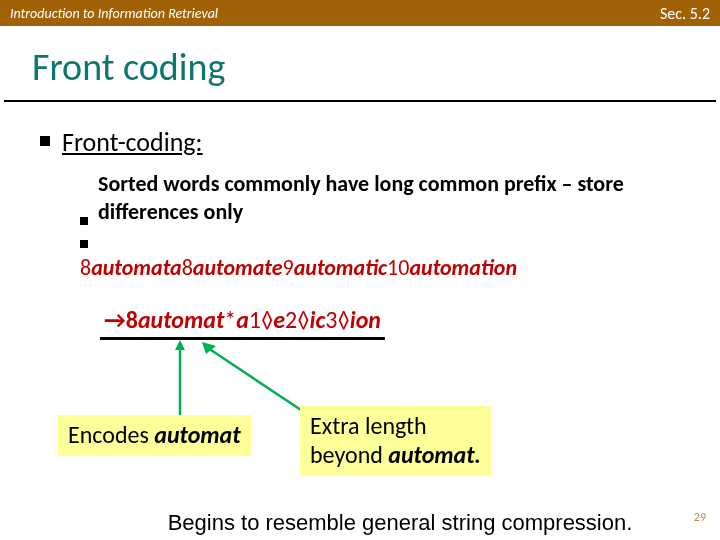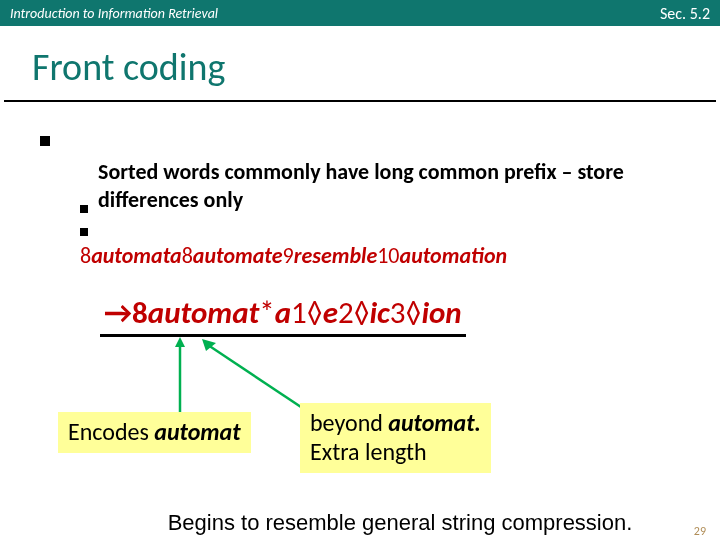--- a/index.html
+++ b/index.html
@@ -1,91 +1,92 @@
 <!DOCTYPE html>
 <html><head>
 <meta charset="utf-8">
 <style>
   * { margin: 0; padding: 0; box-sizing: border-box; }
   html, body { width: 720px; height: 540px; font-family: Calibri, Arial, sans-serif; background: #fff; overflow: hidden; }
   .slide { width: 720px; height: 540px; position: relative; }
-  .header { width: 100%; height: 26px; background: #0f766e; color: #fff; display: flex; justify-content: center; align-items: center; padding: 0 10px; font-style: italic; font-size: 14px; }
+  .header { width: 100%; height: 26px; background: #a16207; color: #fff; display: flex; justify-content: center; align-items: center; padding: 0 10px; font-style: italic; font-size: 14px; }
   .header-left { flex: 1; }
   .header-right { font-style: normal; font-size: 16px; }
   .title { font-size: 38px; font-weight: 400; color: #0f766e; padding: 18px 28px 10px 28px; border-bottom: 2px solid #000; margin: 0 4px; }
   .content { padding: 24px 40px 0 40px; }
   .b1 { display: flex; align-items: flex-start; margin-bottom: 12px; }
   .b1 .sq { width: 10px; height: 10px; background: #000; margin-top: 10px; margin-right: 12px; flex-shrink: 0; }
   .b1 .txt { font-size: 26px; text-decoration: underline; }
   .b2 { display: flex; align-items: flex-end; margin-left: 40px; margin-bottom: 6px; font-weight: bold; }
   .b2 .sq { width: 8px; height: 8px; background: #000; margin-top: 9px; margin-right: 10px; flex-shrink: 0; }
   .b2 .txt { font-size: 22px; line-height: 1.25; }
   .example1 { margin-left: 40px; font-size: 22px; color: #c00000; font-style: italic; margin-top: 4px; }
-  .arrowline { margin-left: 60px; font-size: 31px; font-style: italic; font-weight: bold; color: #c00000; padding: 6px 4px 3px 4px; border-bottom: 3px solid #000; display: inline-block; margin-top: 18px; }
+  .arrowline { margin-left: 60px; font-size: 24px; font-style: italic; font-weight: bold; color: #c00000; padding: 6px 4px 3px 4px; border-bottom: 3px solid #000; display: inline-block; margin-top: 18px; }
   .diamond { font-style: normal; font-weight: normal; }
   .callouts { position: relative; height: 160px; margin-top: 0; }
   .callout { position: absolute; background: #ffff99; padding: 6px 10px; font-size: 24px; line-height: 1.2; }
   .callout .it { font-style: italic; font-weight: bold; }
   .arrow { position: absolute; }
   .footer { position: absolute; bottom: 4px; left: 0; width: 100%; text-align: center; font-family: Arial, sans-serif; font-size: 22px; padding-left: 80px; }
-  .pagenum { position: absolute; right: 14px; bottom: 2px; font-size: 12px; color: #b08d57; }
+  .pagenum { position: absolute; right: 14px; bottom: 16px; font-size: 12px; color: #b08d57; }
 </style>
 </head>
 <body>
 
 <div class="slide">
 
   <div class="header">
     <div class="header-left">Introduction to Information Retrieval</div>
     <div class="header-right">Sec. 5.2</div>
   </div>
 
   <div class="title">Front coding</div>
 
   <div class="content">
 
     <div class="b1">
       <div class="sq"></div>
+      <div class="txt">Front-coding:</div>
     </div>
 
     <div class="b2">
       <div class="sq"></div>
       <div class="txt">Sorted words commonly have long common prefix – store differences only</div>
     </div>
 
     <div class="b2">
       <div class="sq"></div>
     </div>
 
     <div class="example1">
-      <span style="font-style:normal">8</span><b>automata</b><span style="font-style:normal">8</span><b>automate</b><span style="font-style:normal">9</span><b>resemble</b><span style="font-style:normal">10</span><b>automation</b>
+      <span style="font-style:normal">8</span><b>automata</b><span style="font-style:normal">8</span><b>automate</b><span style="font-style:normal">9</span><b>automatic</b><span style="font-style:normal">10</span><b>automation</b>
     </div>
 
     <div class="arrowline">
       <span style="font-style:normal">→</span><span style="font-style:normal">8</span><span>automat</span><span style="font-style:normal;font-weight:normal">*</span><span>a</span><span style="font-style:normal;font-weight:normal">1</span><span class="diamond">◊</span><span>e</span><span style="font-style:normal;font-weight:normal">2</span><span class="diamond">◊</span><span>ic</span><span style="font-style:normal;font-weight:normal">3</span><span class="diamond">◊</span><span>ion</span>
     </div>
 
     <div class="callouts">
       <svg class="arrow" style="left:118px; top:0px;" width="40" height="90">
         <line x1="22" y1="86" x2="22" y2="6" stroke="#00b050" stroke-width="2.5"></line>
         <polygon points="22,0 17,10 27,10" fill="#00b050"></polygon>
       </svg>
       <div class="callout" style="left:18px; top:75px;">
         <span>Encodes </span><span class="it">automat</span>
       </div>
 
       <svg class="arrow" style="left:160px; top:0px;" width="120" height="80">
         <line x1="110" y1="76" x2="8" y2="8" stroke="#00b050" stroke-width="2.5"></line>
         <polygon points="2,2 6,14 16,6" fill="#00b050"></polygon>
       </svg>
       <div class="callout" style="left:260px; top:66px;">
+        <div>Extra length</div>
         <div>
           <span>beyond </span><span class="it">automat.</span>
         </div>
-        <div>Extra length</div>
       </div>
     </div>
 
   </div>
 
   <div class="footer">Begins to resemble general string compression.</div>
   <div class="pagenum">29</div>
 
 </div>
 

